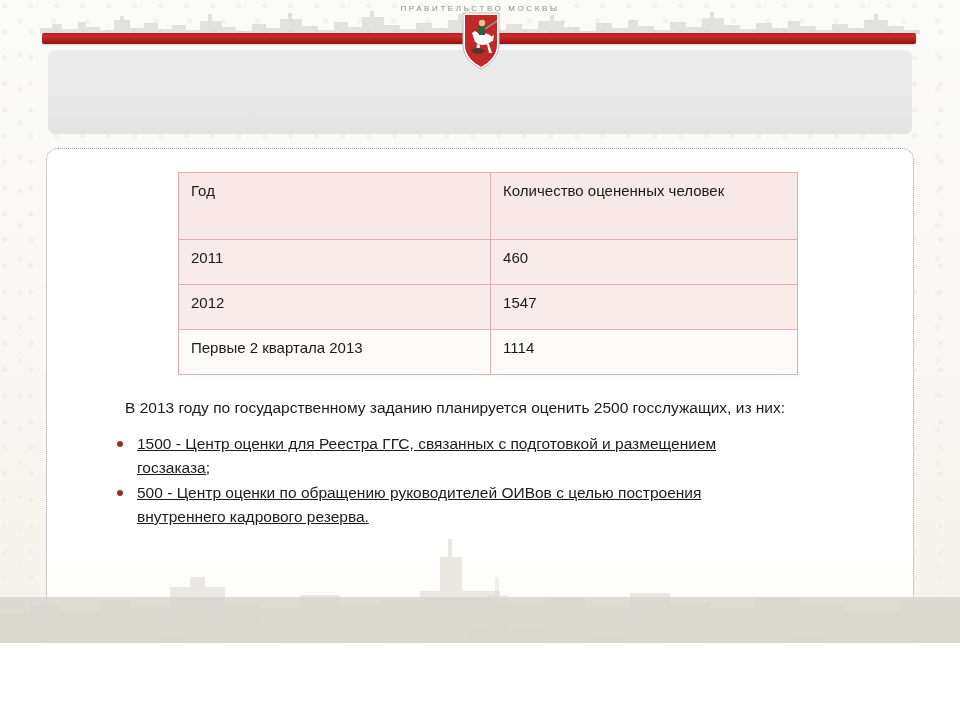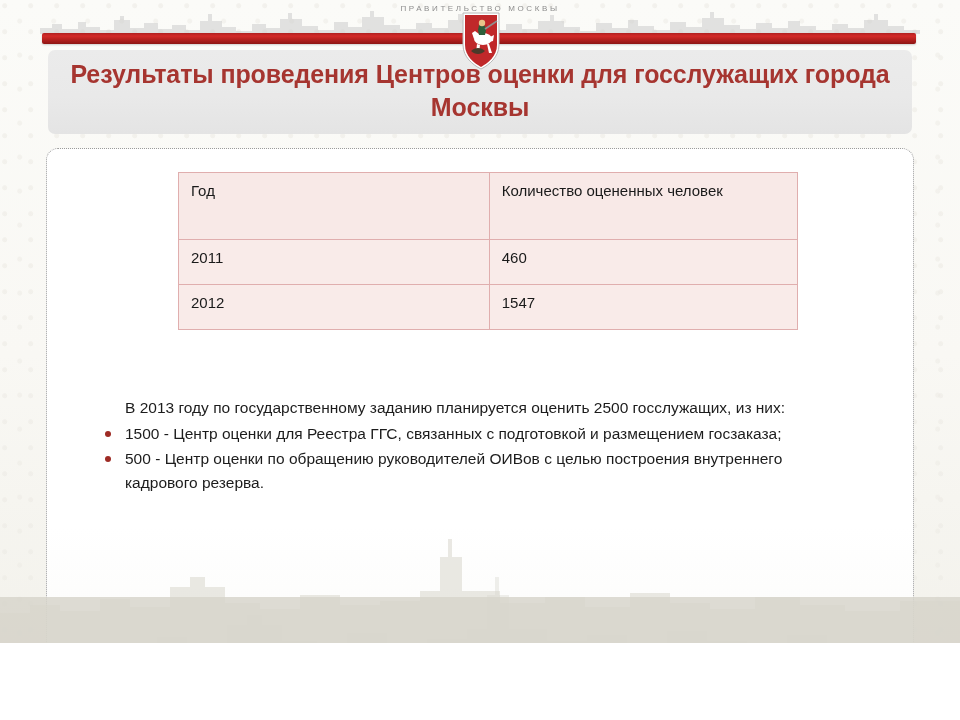--- a/index.html
+++ b/index.html
@@ -150,23 +150,24 @@
     line-height: 24px;
     color: #1c1c1c;
     z-index: 3;
   }
   .lead-para {
     margin: 0 0 2px 0;
     text-indent: 0;
     padding-left: 25px;
   }
   .bullet-list {
-    margin: 0;
+    margin: 12px;
     padding: 0;
     list-style: none;
+    text-decoration: underline;
   }
   .bullet-list li {
     position: relative;
     padding-left: 25px;
     margin: 0 0 1px 0;
   }
   .bullet-dot {
     position: absolute;
     left: 5px; top: 9px;
     width: 6px; height: 6px;
@@ -242,21 +243,20 @@
       <g fill="#2e5e3a">
         <path d="M18,14 C22,12 25,15 25,19 L24,24 L18,24 L17,19 Z"></path>
         <circle cx="21" cy="12" r="3.2" fill="#e8c48a"></circle>
       </g>
       <path d="M24,18 L36,10" stroke="#8f8f8f" stroke-width="1.6" fill="none"></path>
       <path d="M10,40 C14,36 20,36 24,40 C20,44 14,44 10,40 Z" fill="#4a3a2a"></path>
     </svg>
   </div>
 
   <div class="title-panel"></div>
-  <div class="title-text">Результаты проведения Центров оценки для госслужащих города Москвы</div>
 
   <div class="content-panel">
     <svg class="panel-skyline" viewBox="0 0 868 120" preserveAspectRatio="none">
       <path fill="#cfcdc4" d="M0,120 L0,96 L40,96 L40,88 L70,88 L70,94 L110,94 L110,82 L140,82 L140,90 L180,90
         L180,70 L200,70 L200,60 L215,60 L215,70 L235,70 L235,86 L270,86 L270,92 L300,92 L300,78 L340,78
         L340,88 L380,88 L380,84 L420,84 L420,74 L440,74 L440,40 L448,40 L448,22 L452,22 L452,40 L462,40
         L462,74 L500,74 L500,86 L540,86 L540,80 L580,80 L580,90 L620,90 L620,76 L660,76 L660,86 L700,86
         L700,92 L740,92 L740,80 L780,80 L780,88 L820,88 L820,94 L868,94 L868,120 Z"></path>
     </svg>
   </div>
@@ -268,20 +268,24 @@
         <td class="col-count">Количество оцененных человек</td>
       </tr>
       <tr class="row-alt">
         <td>2011</td>
         <td>460</td>
       </tr>
       <tr class="row-alt">
         <td>2012</td>
         <td>1547</td>
       </tr>
+      <tr class="row-plain">
+        <td>Первые 2 квартала 2013</td>
+        <td>1114</td>
+      </tr>
     </tbody>
   </table>
 
   <div class="body-block">
     <p class="lead-para">В 2013 году по государственному заданию планируется оценить 2500 госслужащих, из них:</p>
     <ul class="bullet-list">
       <li>
         <span class="bullet-dot"></span>
         <span>1500 - Центр оценки для Реестра ГГС, связанных с подготовкой и размещением госзаказа;</span>
       </li>

